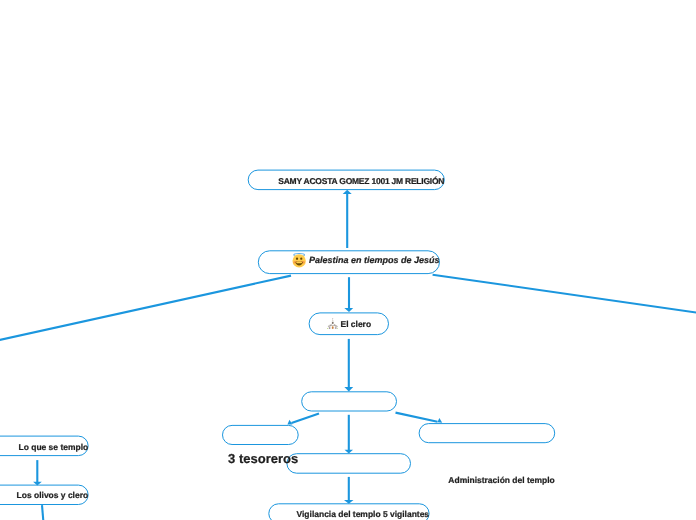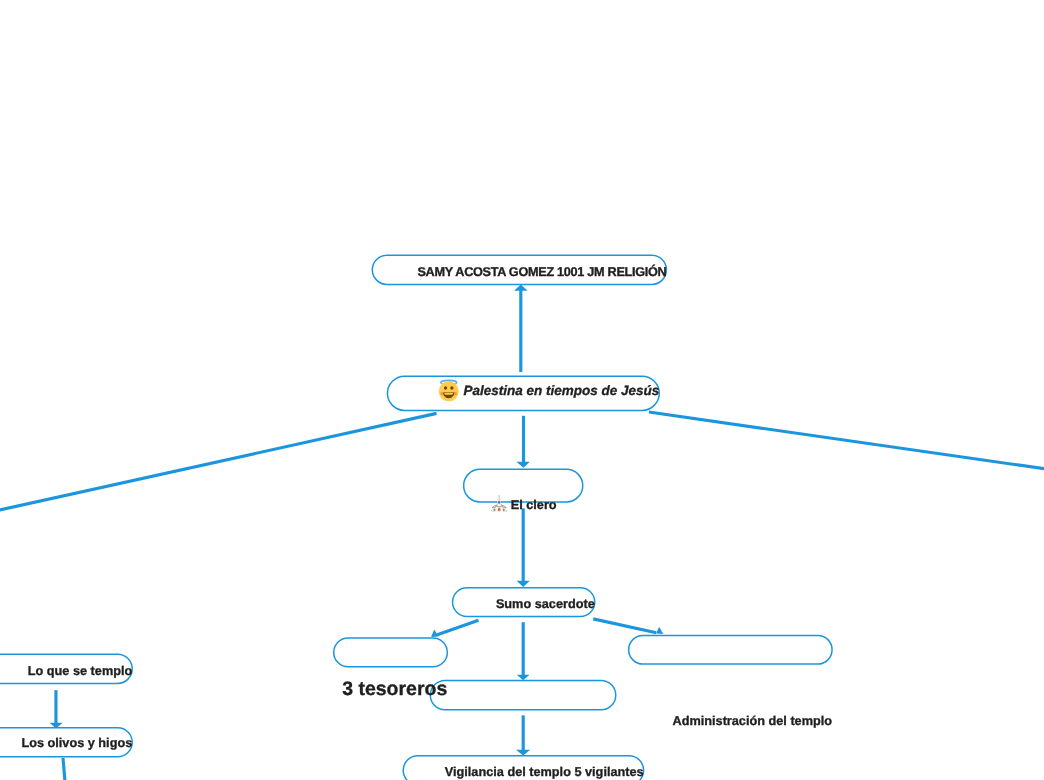--- a/index.html
+++ b/index.html
@@ -81,21 +81,21 @@
         <ellipse cx="27.4" cy="26.4" rx="5" ry="3.2" fill="#F07F3C" opacity="0.62"></ellipse>
         <path d="M10 24.6c-0.9 0-1.6 0.8-1.4 1.7 0.9 4.7 4.9 8.2 9.4 8.2s8.5-3.5 9.4-8.2c0.2-0.9-0.5-1.7-1.4-1.7z" fill="#6A4A00"></path>
         <path d="M11.3 25.7h13.4c0.6 0 1 0.5 0.8 1-0.4 1.2-1.2 1.8-2.2 1.8H12.7c-1 0-1.8-0.6-2.2-1.8-0.2-0.5 0.2-1 0.8-1z" fill="#FFCC4D"></path>
         <ellipse cx="12.6" cy="17" rx="2.8" ry="3" fill="#6A4A00"></ellipse>
         <ellipse cx="23.4" cy="17" rx="2.8" ry="3" fill="#6A4A00"></ellipse>
       </svg>
     </span>
     <span class="lbl">Palestina en tiempos de Jesús</span>
   </div>
 
-  <div class="node" style="left:309.1px;top:312.9px;width:62px;height:21.7px;font-size:8.47px;margin-top:12px;">
+  <div class="node" style="left:309.1px;top:312.9px;width:62px;height:21.7px;font-size:8.47px;">
     <span class="ico" style="width:11.5px;height:11.4px;margin-right:2.1px;margin-left:0.5px;">
       <svg viewBox="0 0 36 36" width="11.5" height="11.4" style="display:block">
         <ellipse cx="5.2" cy="33.4" rx="5" ry="1.8" fill="#9CCB3B"></ellipse>
         <ellipse cx="30.8" cy="33.4" rx="5" ry="1.8" fill="#9CCB3B"></ellipse>
         <rect x="2.8" y="26.6" width="30.4" height="8" fill="#F2EFE9"></rect>
         <path d="M2.8 26.6l6-4.2h18.4l6 4.2z" fill="#E6E1D9"></path>
         <path d="M2.8 26.6l5.6-3.8h19.2l5.6 3.8z" fill="none" stroke="#9E968F" stroke-width="1.6"></path>
         <rect x="10.6" y="22.4" width="14.8" height="12.2" fill="#FAF8F5"></rect>
         <path d="M18 16.4l8.6 7.4H9.4z" fill="#EAE5DE"></path>
         <path d="M9.8 23.6l8.2-7 8.2 7z" fill="none" stroke="#8A827B" stroke-width="1.8"></path>
@@ -105,38 +105,35 @@
         <rect x="16.2" y="1.6" width="3.6" height="1" fill="#A39A92"></rect>
         <rect x="15.2" y="12" width="5.6" height="6.6" rx="2.8" fill="#7E746C"></rect>
         <rect x="15.3" y="26.4" width="5.4" height="8.2" rx="2.7" fill="#C9803F"></rect>
         <rect x="6.6" y="28.2" width="3.4" height="6.4" rx="1.7" fill="#968AA2"></rect>
         <rect x="26" y="28.2" width="3.4" height="6.4" rx="1.7" fill="#968AA2"></rect>
       </svg>
     </span>
     <span class="lbl">El clero</span>
   </div>
 
-  <div class="node" style="left:301.7px;top:391.8px;width:94.8px;height:19.2px;font-size:8.47px;">
-    <span class="lbl">Sumo sacerdote</span>
-  </div>
 
   <div class="node" style="left:222.5px;top:448px;width:75.7px;height:19.1px;font-size:13px;">
     <span class="lbl">3 tesoreros</span>
   </div>
 
   <div class="node" style="left:419.1px;top:423.6px;width:135.6px;height:19.1px;font-size:8.47px;margin-top:46px;">
     <span class="lbl">Administración del templo</span>
   </div>
 
 
   <div class="node" style="left:268.8px;top:503.8px;width:160.3px;height:19.5px;font-size:8.47px;">
     <span class="lbl">Vigilancia del templo 5 vigilantes</span>
   </div>
 
   <div class="node" style="left:-13.65px;top:436.1px;width:101.8px;height:19.5px;font-size:8.47px;">
     <span class="lbl">Lo que se templo</span>
   </div>
 
   <div class="node" style="left:-12.2px;top:485.1px;width:100.35px;height:19.4px;font-size:8.47px;">
-    <span class="lbl">Los olivos y higos</span>
+    <span class="lbl">Los olivos y clero</span>
   </div>
 
 </div>
 
 </body></html>

